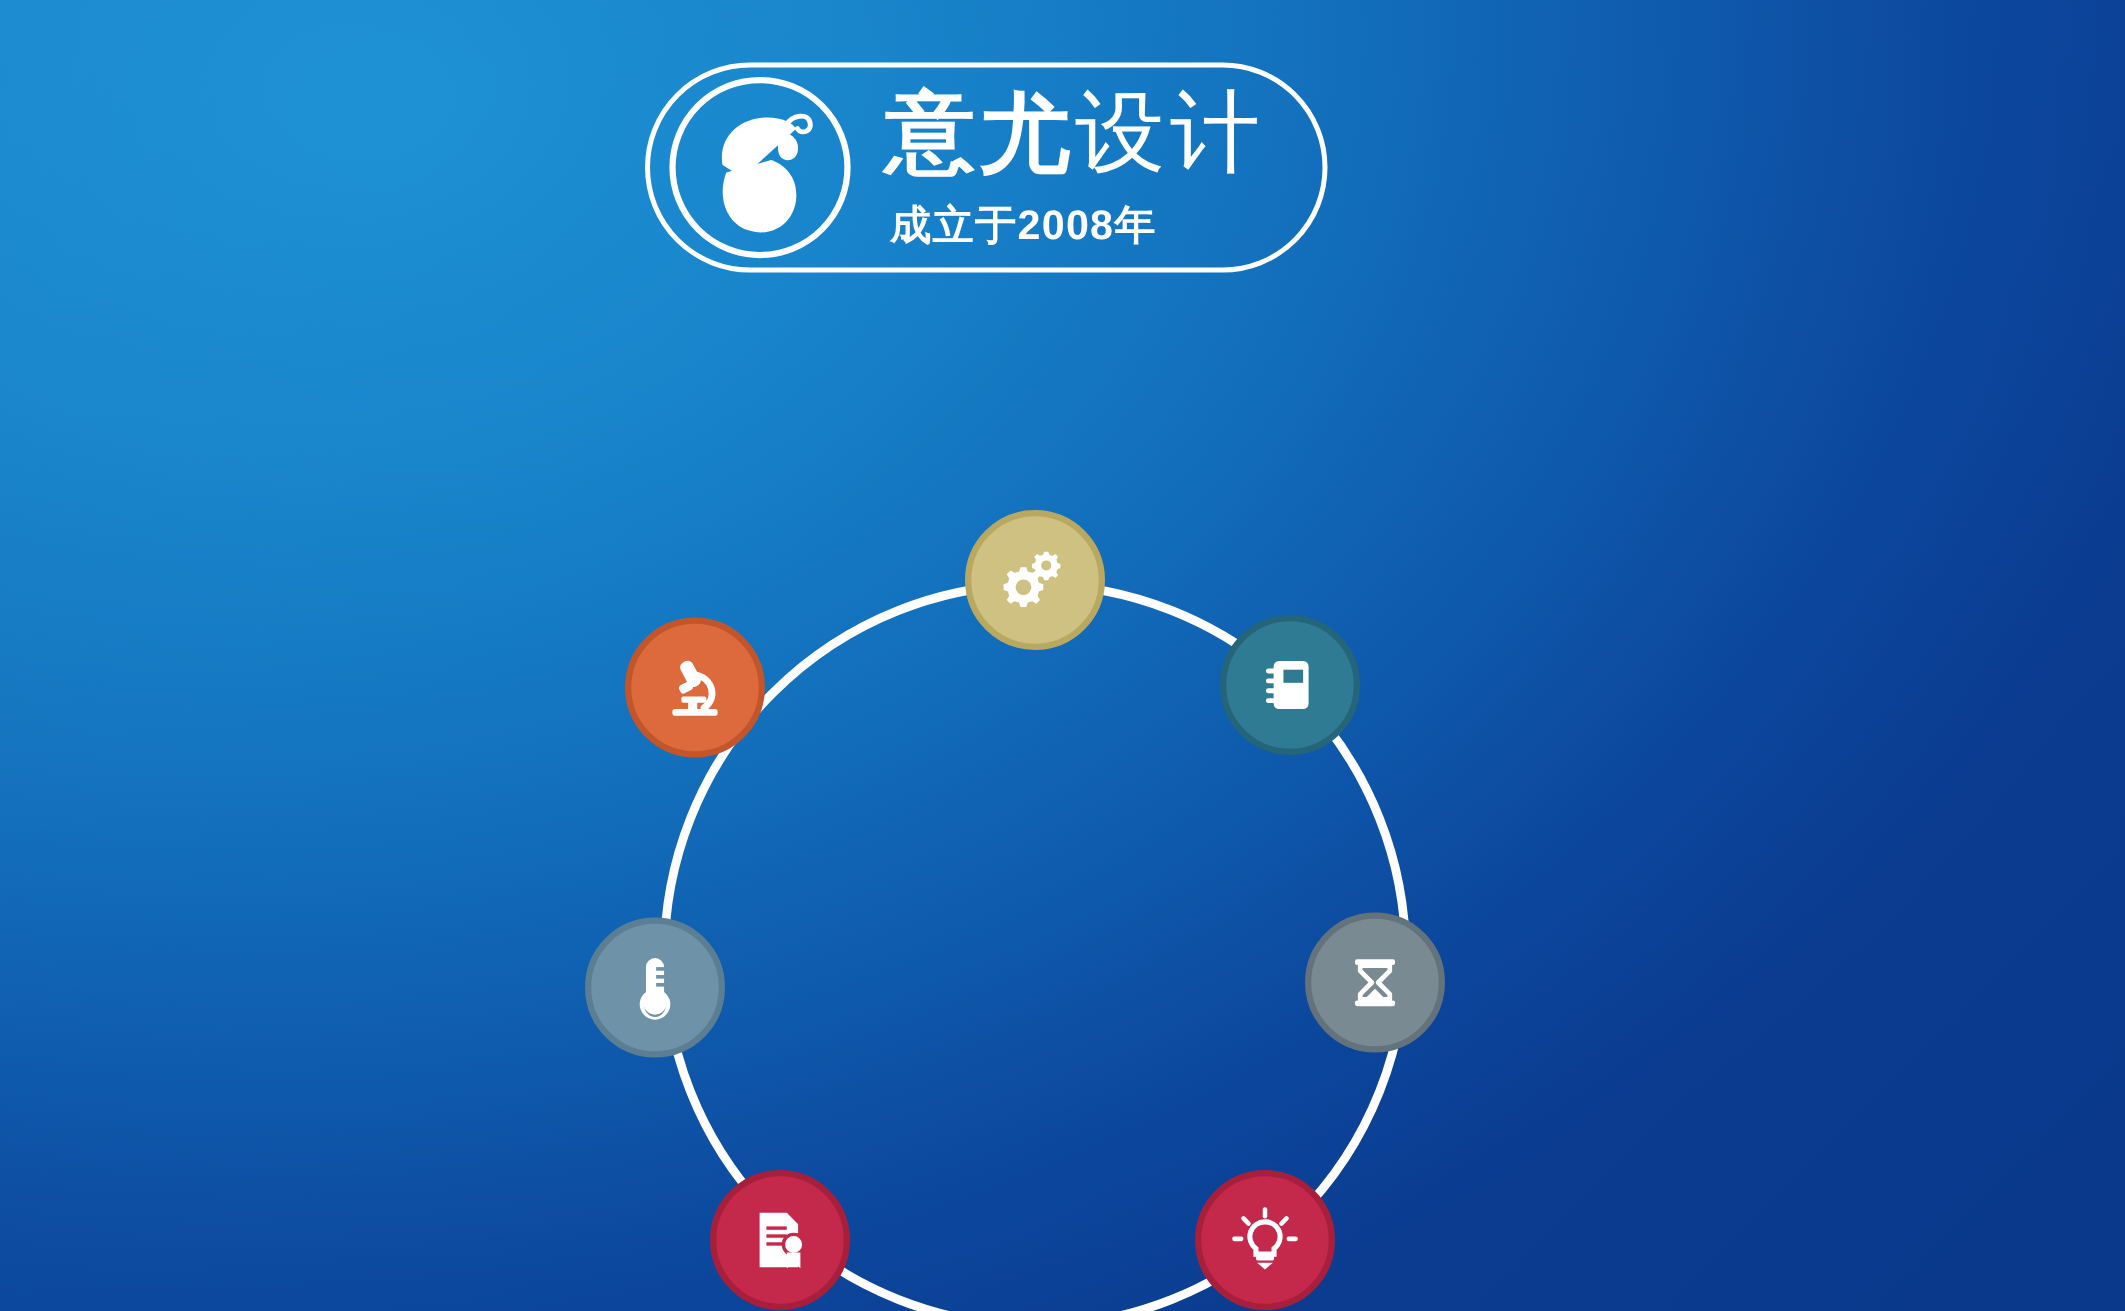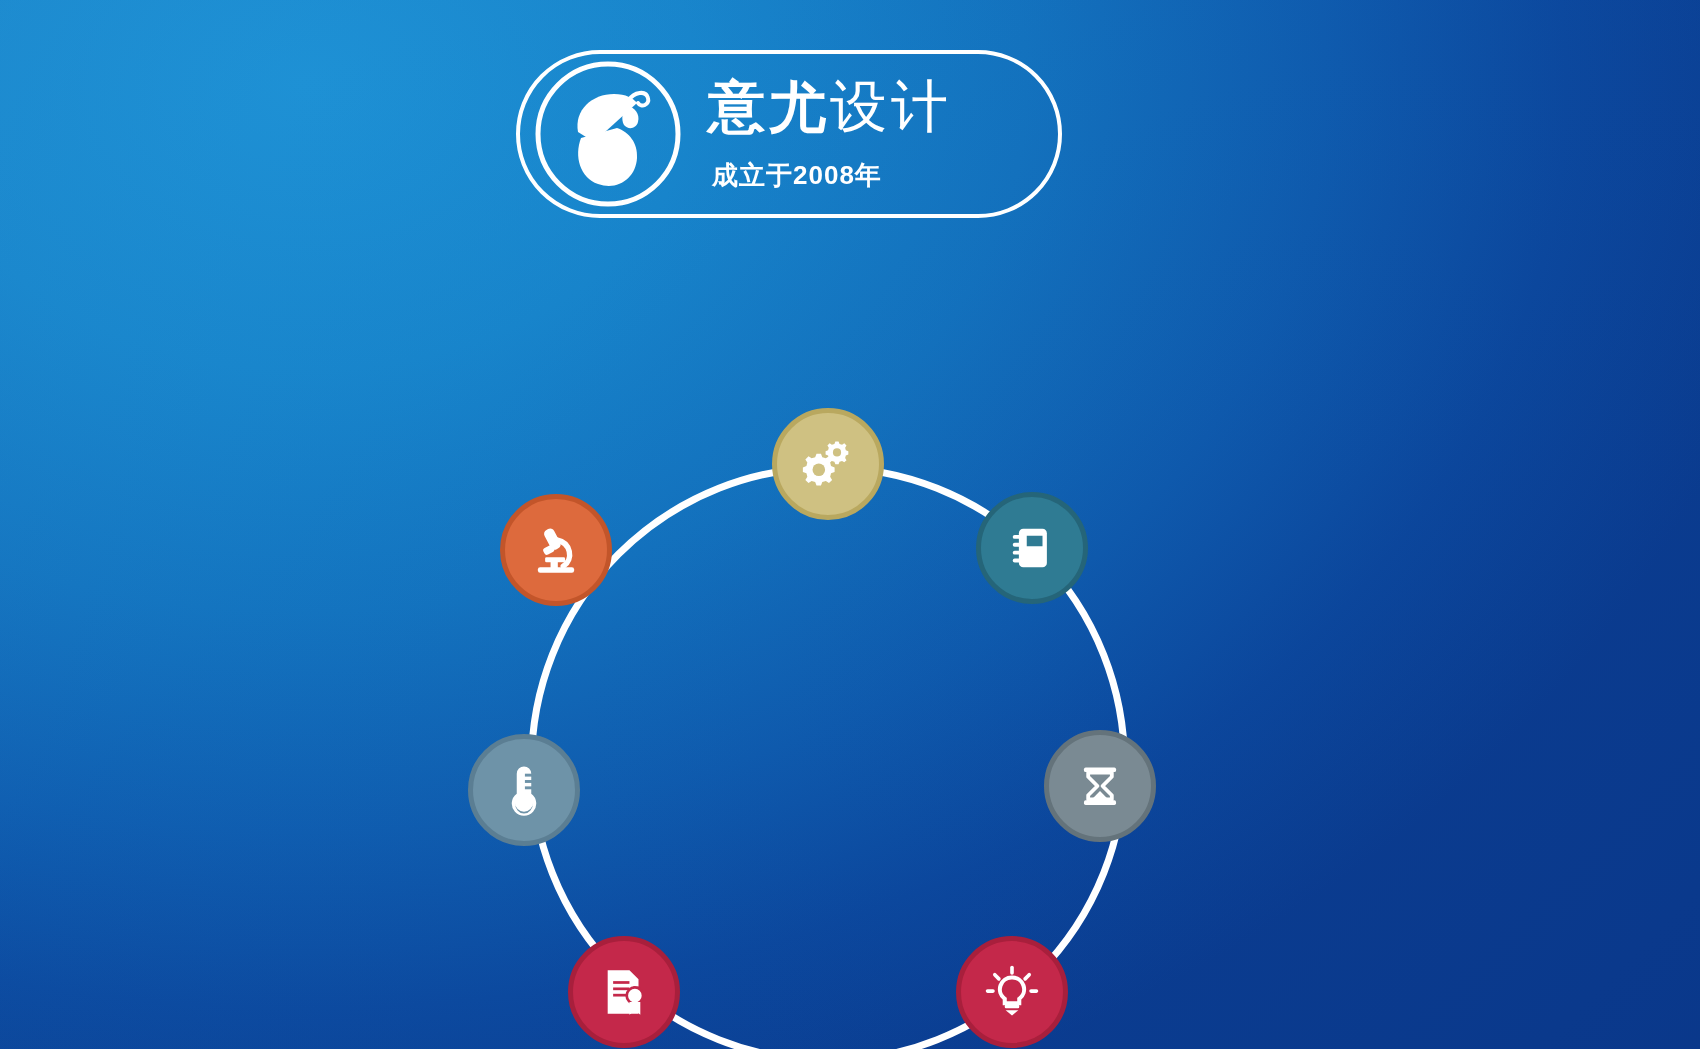--- a/index.html
+++ b/index.html
@@ -49,33 +49,33 @@
     width: 148px;
     height: 148px;
   }
   .logo-text-cn {
     position: absolute;
     left: 192px;
     top: 8px;
     width: 340px;
     height: 96px;
     color: #ffffff;
-    font-size: 57px;
+    font-size: 72px;
     line-height: 96px;
     letter-spacing: 4px;
     white-space: nowrap;
   }
   .logo-text-cn .bold { font-weight: 700; }
   .logo-text-cn .thin { font-weight: 300; }
   .logo-sub {
     position: absolute;
     left: 196px;
     top: 108px;
     color: #ffffff;
-    font-size: 26px;
+    font-size: 33px;
     font-weight: 700;
     letter-spacing: 1px;
     white-space: nowrap;
   }
 
   
   .ring {
     position: absolute;
     left: 528px;
     top: 296px;

